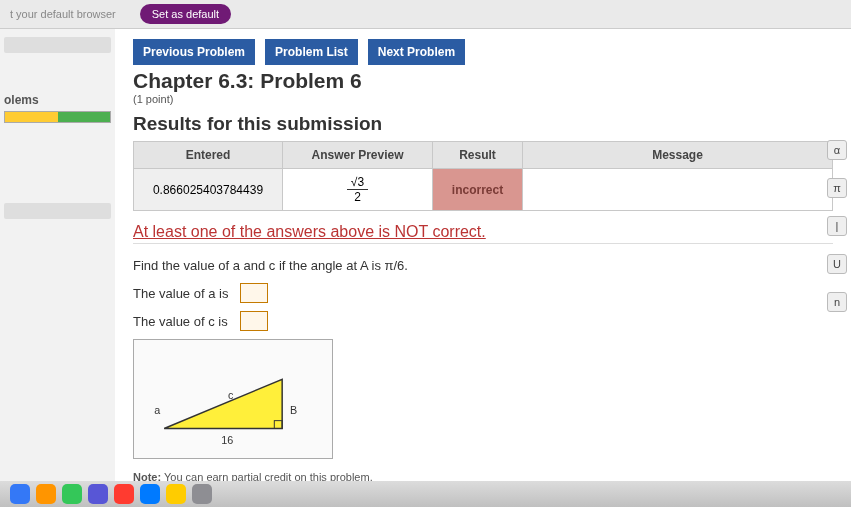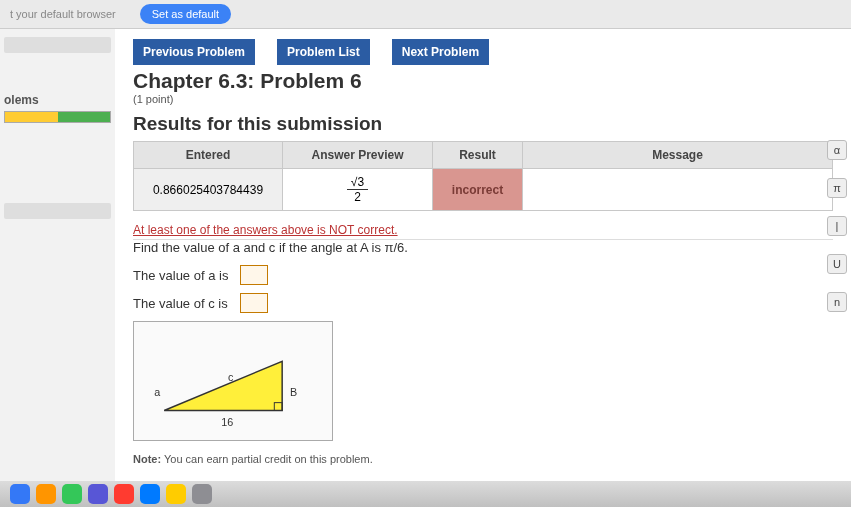--- a/index.html
+++ b/index.html
@@ -1,52 +1,52 @@
 <!DOCTYPE html>
 <html><head>
 <meta charset="utf-8">
 <style>
 * { margin: 0; padding: 0; box-sizing: border-box; }
 body { font-family: Arial, sans-serif; background: #f2f2f2; width: 851px; height: 507px; overflow: hidden; position: relative; }
 
 .browser-bar { background: #eaeaea; padding: 4px 10px; display: flex; align-items: center; gap: 24px; font-size: 11px; color: #888; border-bottom: 1px solid #ccc; }
-.set-default-btn { background: #3b82f6; color: white; border: none; padding: 4px 12px; border-radius: 12px; font-size: 11px; cursor: pointer; }
+.set-default-btn { background: #701a75; color: white; border: none; padding: 4px 12px; border-radius: 12px; font-size: 11px; cursor: pointer; }
 
 .layout { display: flex; height: calc(100% - 24px); }
 .sidebar { width: 115px; background: #f2f2f2; padding: 8px 4px; }
 .sidebar-block { background: #dedede; height: 16px; margin-bottom: 40px; border-radius: 2px; }
 .sidebar-label { font-size: 12px; color: #555; margin-bottom: 4px; font-weight: bold; }
 .progress { display: flex; height: 12px; border: 1px solid #aaa; margin-bottom: 30px; }
 .progress .seg1 { background: #ffcc33; flex: 1; }
 .progress .seg2 { background: #4caf50; flex: 1; }
 
 .main { flex: 1; background: #fff; padding: 10px 18px 10px 18px; overflow-y: auto; }
 
-.nav-buttons { display: flex; gap: 22px; margin-bottom: 6px; }
+.nav-buttons { display: flex; gap: 10px; margin-bottom: 6px; }
 .nav-btn { background: #2b5ca3; color: #fff; border: none; padding: 6px 10px; font-size: 12px; font-weight: bold; cursor: pointer; }
 
 .title { font-size: 21px; font-weight: bold; color: #333; margin-top: -2px; }
 .points { font-size: 11px; color: #555; margin-bottom: 8px; }
 .subtitle { font-size: 19px; font-weight: bold; color: #333; margin-bottom: 6px; }
 
 .result-table { width: 100%; border-collapse: collapse; font-size: 12px; margin-bottom: 10px; }
 .result-table th, .result-table td { border: 1px solid #c8c8c8; padding: 6px 8px; text-align: center; }
 .result-table th { background: #e4e4e4; font-weight: bold; color: #444; }
 .col-entered { width: 149px; }
 .col-preview { width: 150px; }
 .col-result { width: 90px; }
 .cell-incorrect { background: #d99690; color: #7a3b36; font-weight: bold; }
 .cell-yellow { background: #f8e76a; color: #333; }
 .cell-gray { background: #efefef; }
 
 .frac { display: inline-block; text-align: center; vertical-align: middle; font-size: 12px; }
 .frac .num { display: block; border-bottom: 1px solid #333; padding: 0 4px; }
 .frac .den { display: block; padding: 0 4px; }
 
-.warn { color: #b33; font-size: 12px; padding: 2px 0; border-bottom: 1px solid #ddd; text-decoration: underline; }
+.warn { color: #b33; font-size: 16px; margin-bottom: 14px; padding: 2px 0; border-bottom: 1px solid #ddd; text-decoration: underline; }
 
 .qtext { font-size: 13px; color: #333; margin-bottom: 10px; }
 .answer-line { font-size: 13px; color: #333; margin-bottom: 8px; display: flex; align-items: center; gap: 12px; }
 .answer-input { width: 28px; height: 20px; border: 1px solid #c47a00; background: #fff7ea; }
 
 .figure-box { border: 1px solid #aaa; width: 200px; height: 120px; margin-top: 4px; margin-bottom: 12px; background: #fafafa; position: relative; }
 .figure-box svg { width: 100%; height: 100%; }
 
 .note { font-size: 11px; color: #555; }
 .note b { font-weight: bold; }

